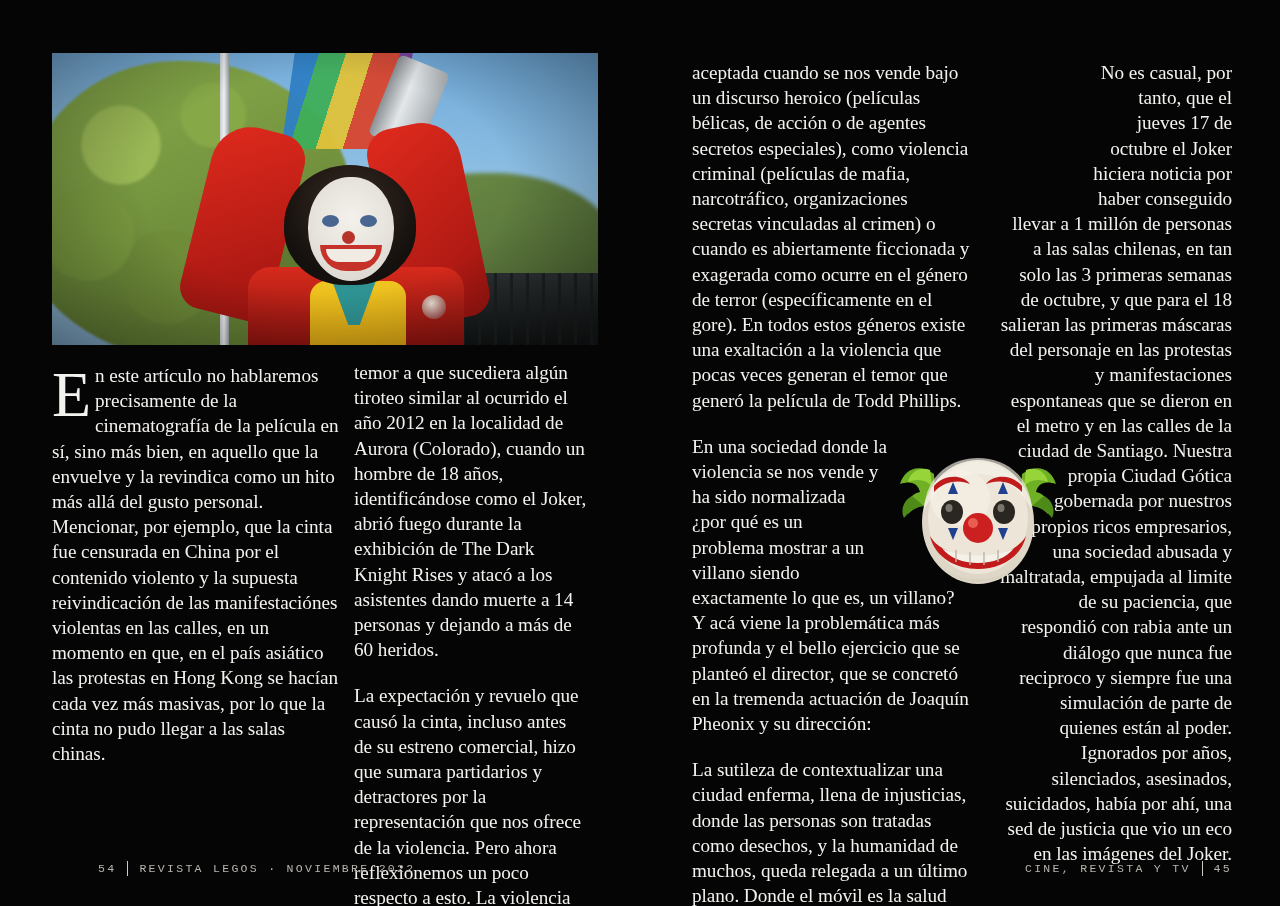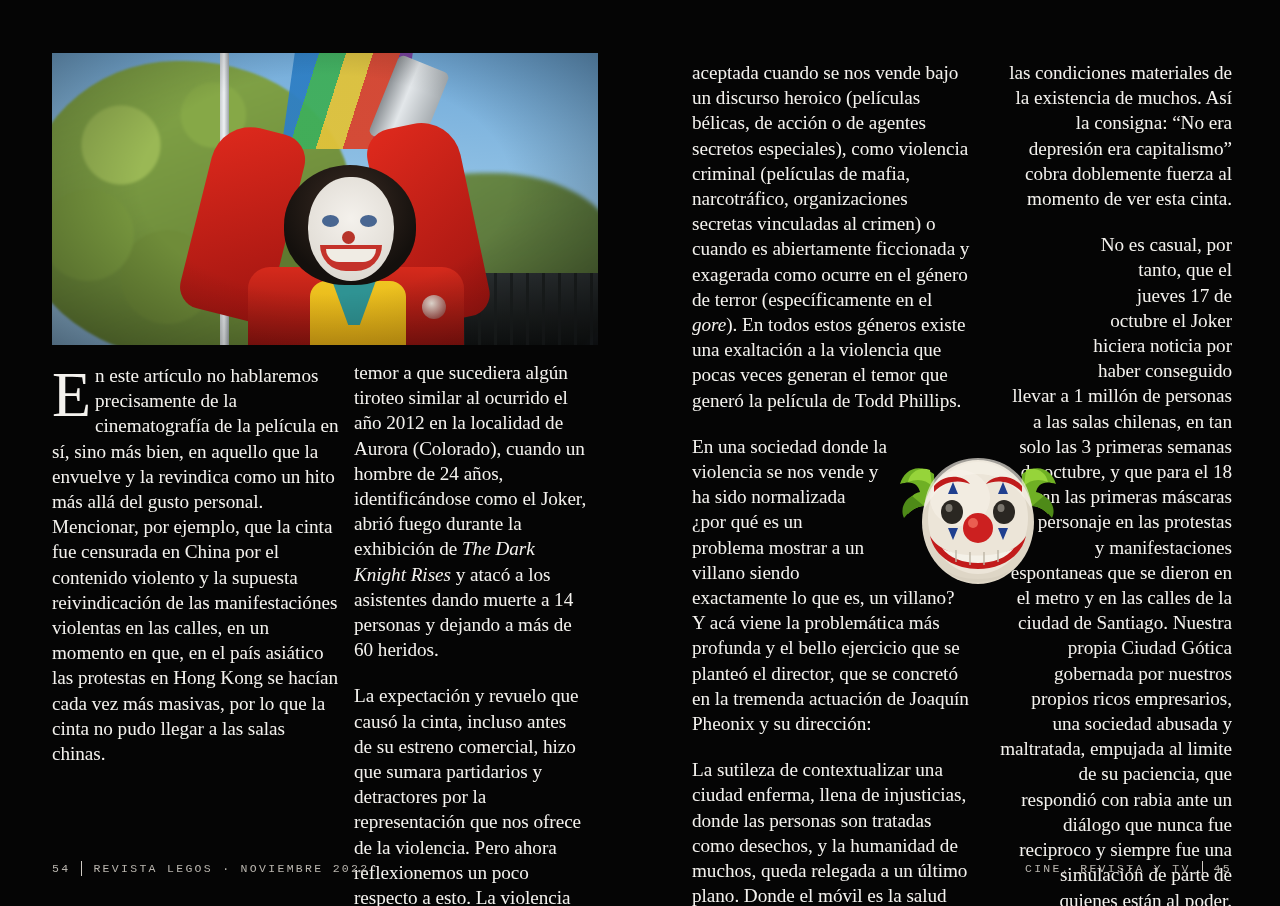--- a/index.html
+++ b/index.html
@@ -196,21 +196,21 @@
   #col4 { left: 1000px; top: 60px; width: 232px; text-align: right; }
 
   .dropcap {
     float: left;
     font-size: 64px;
     line-height: 52px;
     padding: 4px 4px 0 0;
     margin-top: 2px;
     font-family: "Liberation Serif", serif;
   }
-  .ital { font-style: italic; }
+  .ital { }
 
   
   .shape-right {
     float: right;
     width: 96px;
     height: 150px;
     shape-outside: ellipse(52px 76px at 56px 76px);
     clip-path: none;
   }
   .shape-left {
@@ -237,21 +237,21 @@
     right: 48px;
     height: 20px;
     font-family: "Liberation Mono", monospace;
     font-size: 11.5px;
     letter-spacing: 2.3px;
     color: #b9b5ae;
     display: flex;
     justify-content: space-between;
     align-items: center;
   }
-  .foot-grp { display: flex; align-items: center; gap: 11px; }
+  .foot-grp { display: flex; align-items: center; gap: 11px; margin-left: 46px; }
   .rule {
     display: inline-block;
     width: 1px;
     height: 15px;
     background: #cfcbc4;
   }
 </style>
 </head>
 <body>
 
@@ -279,32 +279,31 @@
     <div class="ph-mouth"></div>
     <div class="ph-mouth-in"></div>
     <div class="ph-vig"></div>
   </div>
 
   <div class="col" id="col1">
     <p><span class="dropcap">E</span><span>n este artículo no hablaremos precisamente de la cinematografía de la película en sí, sino más bien, en aquello que la envuelve y la revindica como un hito más allá del gusto personal. Mencionar, por ejemplo, que la cinta fue censurada en China por el contenido violento y la supuesta reivindicación de las  manifestaciónes violentas en las calles, en un momento en que, en el país asiático las protestas en Hong Kong se hacían cada vez más masivas, por lo que la cinta no pudo llegar a las salas chinas.</span></p>
   </div>
 
   <div class="col" id="col2">
-    <p><span>temor a que sucediera algún tiroteo similar al ocurrido el año 2012 en la localidad de Aurora  (Colorado), cuando un hombre de 24 años, identificándose como el Joker, abrió fuego durante la exhibición de </span><span class="ital">The Dark Knight Rises</span><span> y atacó a los asistentes dando muerte a 14 personas y dejando a más de 60 heridos.</span></p>
+    <p><span>temor a que sucediera algún tiroteo similar al ocurrido el año 2012 en la localidad de Aurora  (Colorado), cuando un hombre de 18 años, identificándose como el Joker, abrió fuego durante la exhibición de </span><span class="ital">The Dark Knight Rises</span><span> y atacó a los asistentes dando muerte a 14 personas y dejando a más de 60 heridos.</span></p>
     <p>La expectación y revuelo que causó la cinta, incluso antes de su estreno comercial, hizo que sumara partidarios y detractores por la representación que nos ofrece de la violencia. Pero ahora reflexionemos un poco respecto a esto. La violencia está censurada sólo cuando se nos presenta de manera justificada o realista, y sólo es</p>
   </div>
 
   <div class="col" id="col3">
     <p><span>aceptada cuando se nos vende bajo un discurso heroico (películas bélicas, de acción o de agentes secretos especiales), como violencia criminal (películas de mafia, narcotráfico, organizaciones secretas vinculadas al crimen) o cuando es abiertamente ficcionada y exagerada como ocurre en el género de terror (específicamente en el </span><span class="ital">gore</span><span>). En todos estos géneros existe una exaltación a la violencia que pocas veces generan el temor que generó la película de Todd Phillips.</span></p>
     <p><span class="shape-right"></span><span>En una sociedad donde la violencia se nos vende y ha sido normalizada ¿por qué es un problema mostrar a un villano siendo exactamente lo que es, un villano? Y acá viene la problemática más profunda y el bello ejercicio que  se planteó el director, que se concretó en la tremenda actuación de Joaquín Pheonix y su dirección:</span></p>
     <p>La sutileza de contextualizar una ciudad enferma, llena de injusticias, donde las personas son tratadas como desechos, y la humanidad de muchos, queda relegada a un último plano. Donde el móvil es la salud mental del protagonista, pero que si lo extrapolamos a nivel mundial y específicamente a nuestro país, resulta una metáfora de una sociedad explotada, abusada y llevada al límite donde los dolores emocionales están intrínsecamente arraigados a</p>
   </div>
 
   <div class="col" id="col4">
-    <p>las condiciones materiales de la existencia de muchos. Así la consigna: “No era depresión era capitalismo” cobra doblemente fuerza al momento de ver esta cinta.</p>
     <p><span class="shape-left"></span><span>No es casual, por tanto, que el jueves 17 de octubre el Joker hiciera noticia por haber conseguido llevar a 1 millón de personas a las salas chilenas, en tan solo las 3 primeras semanas de octubre, y que para el 18 salieran las primeras máscaras del personaje en las protestas y manifestaciones espontaneas que se dieron en el metro y en las calles de la ciudad de Santiago. Nuestra propia Ciudad Gótica gobernada por nuestros propios ricos empresarios, una sociedad abusada y maltratada, empujada al limite de su paciencia, que respondió con rabia ante un diálogo que nunca fue reciproco y siempre fue una simulación de parte de quienes están al poder. Ignorados por años, silenciados, asesinados, suicidados, había por ahí, una sed de justicia que vio un eco en las imágenes del Joker.</span></p>
   </div>
 
   <div class="mask">
     <svg viewBox="0 0 176 160" width="176" height="160">
 
       <g>
         <path d="M44 34 C28 22 14 30 10 44 C22 40 28 44 30 52 C20 54 14 64 18 74 C28 64 38 64 46 70 Z" fill="#6fb024"></path>
         <path d="M40 30 C30 26 20 32 18 42 C28 38 36 40 42 46 Z" fill="#96d43a"></path>
         <path d="M22 56 C14 60 10 70 14 78 C20 70 28 66 34 66 Z" fill="#4e8a18"></path>

